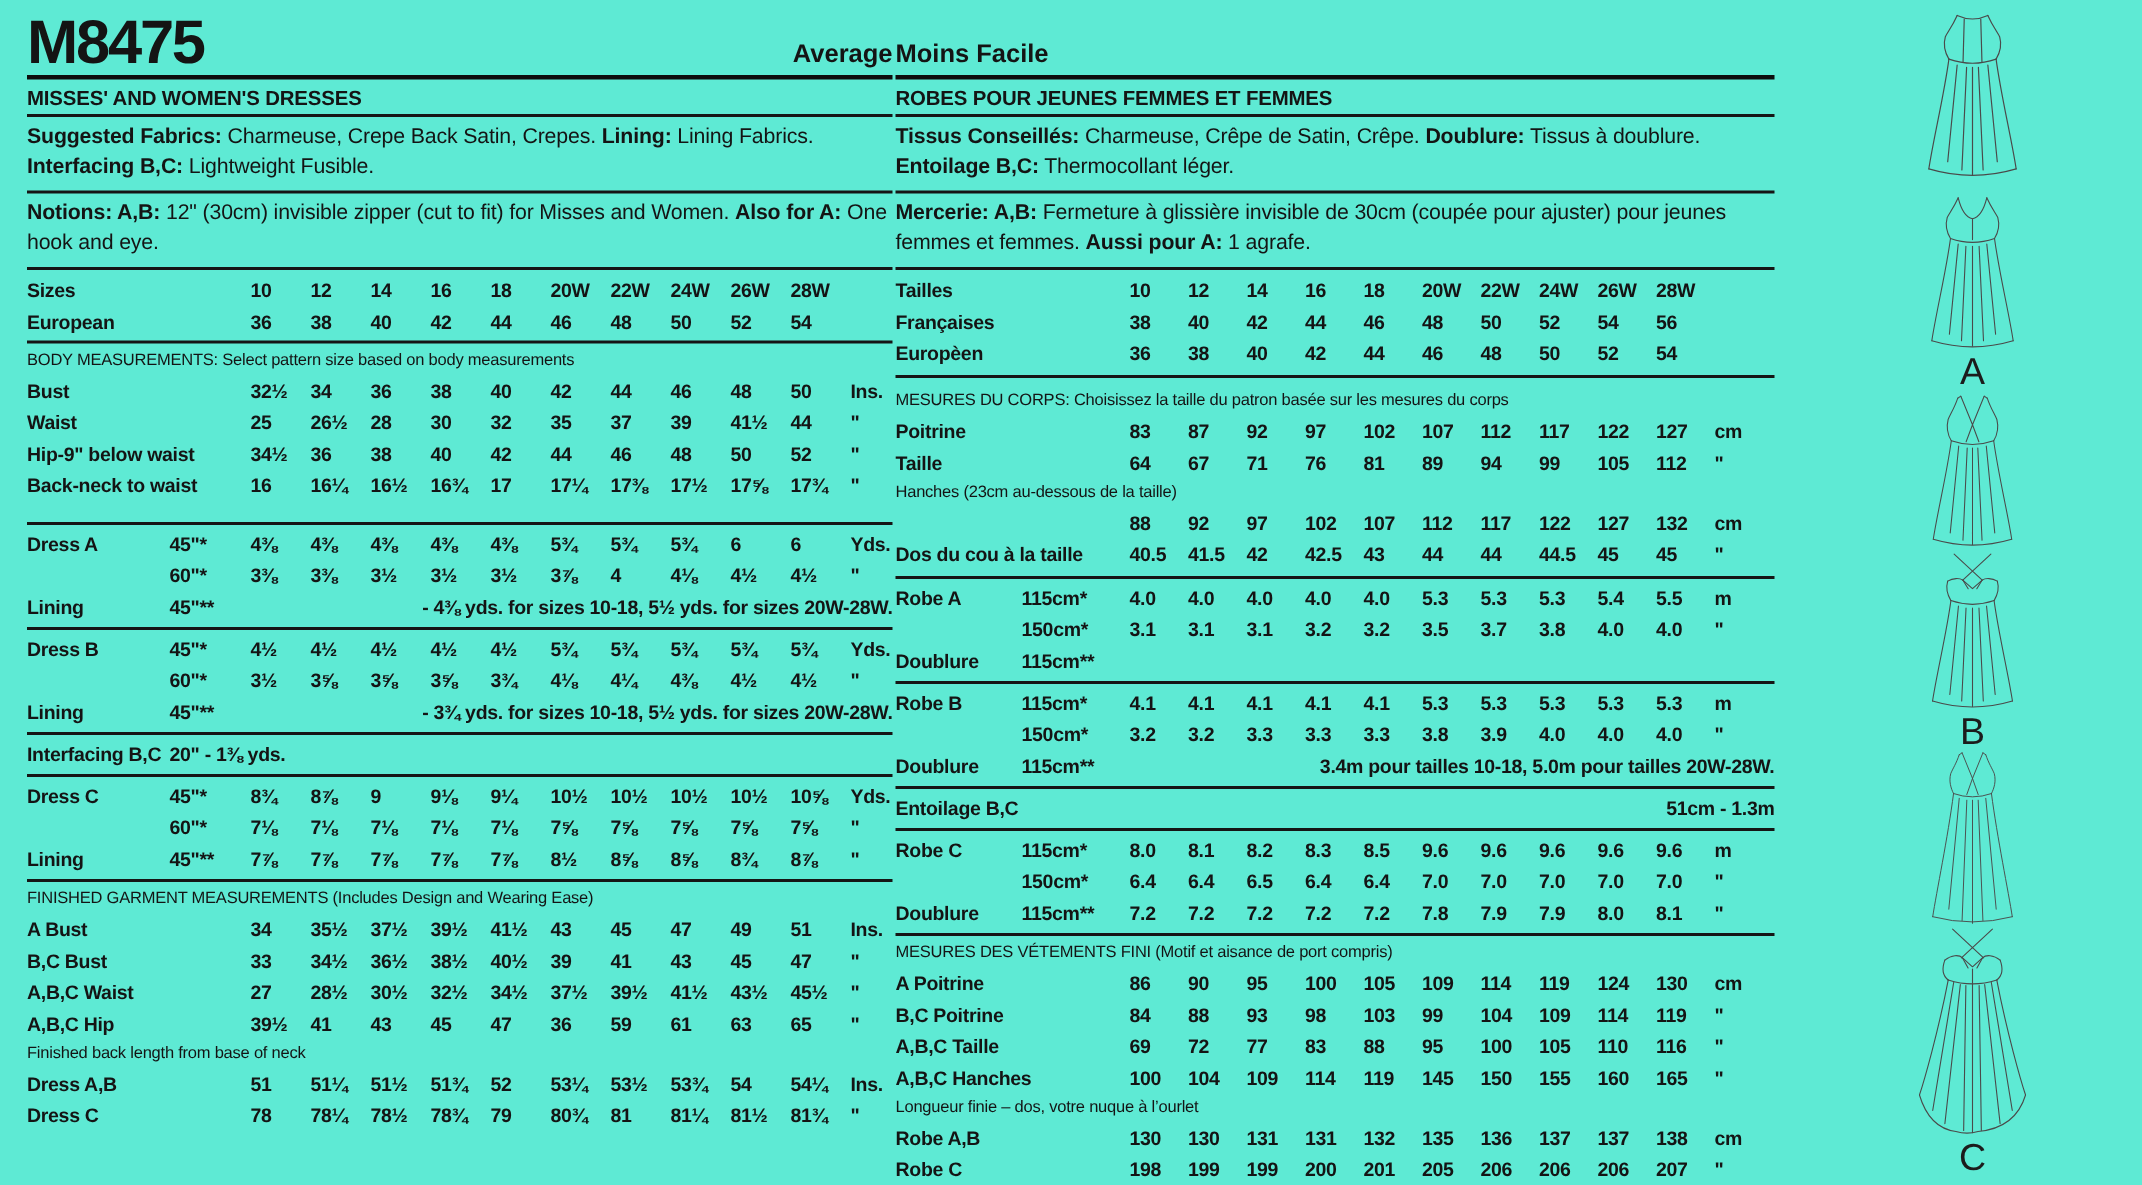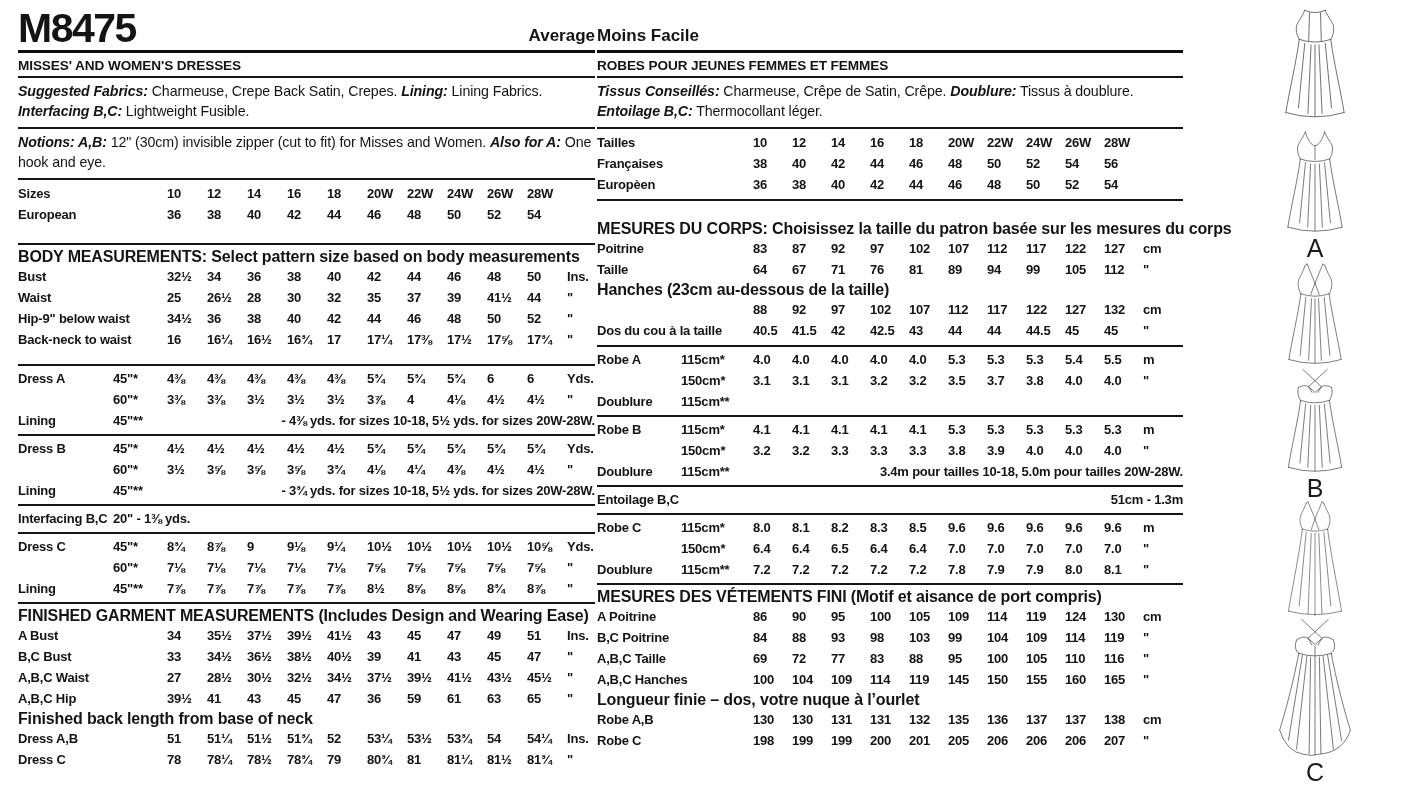--- a/index.html
+++ b/index.html
@@ -1,44 +1,44 @@
 <!DOCTYPE html>
 <html><head>
 <meta charset="utf-8">
 <style>
   html,body{margin:0;padding:0;background:#e8e8e8;}
-  .page{position:relative;width:1428px;height:790px;background:#ffffff;color:#141414;
+  .page{position:relative;width:1428px;height:790px;background:#5eead4;color:#141414;
         font-family:"Liberation Sans","DejaVu Sans",sans-serif;overflow:hidden;}
   .col{position:absolute;top:6px;}
   .col-left{left:18px;width:577px;--cols:95px 54px repeat(10,40px) 1fr;}
   .col-right{left:597px;width:586px;--cols:84px 72px repeat(10,39px) 1fr;}
 
   .masthead{display:flex;justify-content:space-between;align-items:flex-end;
             padding-bottom:2px;border-bottom:3px solid #0d0d0d;min-height:42px;}
   .brand{font-size:41px;font-weight:800;letter-spacing:-1.5px;line-height:0.95;}
   .difficulty{font-size:17px;font-weight:700;padding-bottom:2px;}
 
   .sec{border-bottom:2.2px solid #151515;}
   .sec-title{font-size:13.6px;font-weight:700;padding:5px 0 3px;letter-spacing:-0.1px;}
   .para{font-size:14.2px;line-height:1.4;padding:4px 0 5px;letter-spacing:-0.1px;}
-  .para .b{font-weight:700;font-style:italic;}
+  .para .b{font-weight:700;}
 
   .tbl{padding:3px 0 3px;}
   .row{display:grid;grid-template-columns:var(--cols);height:21px;line-height:21px;
        font-size:13px;font-weight:700;letter-spacing:-0.2px;}
   .row span{display:block;}
   .c-label,.c-spec,.c-val,.c-unit,.c-text{white-space:nowrap;}
   .c-text{grid-column:3/-1;text-align:right;}
-  .row-full{font-size:16px;font-weight:700;height:19px;line-height:19px;
+  .row-full{font-size:11px;font-weight:400;height:19px;line-height:19px;
             letter-spacing:-0.15px;white-space:nowrap;}
 
-  .pad-sizes{padding:3px 0 18px;}
+  .pad-sizes{padding:3px 0 2px;}
   .pad-sizes-fr{padding:3px 0 4px;}
   .pad-body{padding:2px 0 14px;}
-  .pad-body-fr{padding:18px 0 4px;}
+  .pad-body-fr{padding:6px 0 4px;}
   .pad-yardage{padding:2px 0 3px;}
   .pad-last{padding:2px 0 0;border-bottom:none;}
 
   .illos{position:absolute;left:1240px;top:0;width:150px;height:790px;}
   .illo{position:absolute;left:0;width:150px;display:flex;justify-content:center;}
   .illo svg{stroke:#4a4a4a;stroke-width:1;fill:none;stroke-linecap:round;stroke-linejoin:round;}
   .view-label{position:absolute;left:0;width:150px;text-align:center;
               font-size:25px;font-weight:400;color:#1c1c1c;}
 </style>
 </head>
@@ -372,20 +372,21 @@
         </div>
       </div>
   </div>
 
   <div class="col col-right">
     <div class="masthead">
       <div class="difficulty">Moins Facile</div>
     </div>
     <div class="sec sec-title">ROBES POUR JEUNES FEMMES ET FEMMES</div>
     <div class="sec para"><span class="b">Tissus Conseillés:</span><span> Charmeuse, Crêpe de Satin, Crêpe. </span><span class="b">Doublure:</span><span> Tissus à doublure. </span><span class="b">Entoilage B,C:</span><span> Thermocollant léger.</span></div>
+    <div class="sec para"><span class="b">Mercerie: A,B:</span><span> Fermeture à glissière invisible de 30cm (coupée pour ajuster) pour jeunes femmes et femmes. </span><span class="b">Aussi pour A:</span><span> 1 agrafe.</span></div>
     <div class="sec tbl pad-sizes-fr">
         <div class="row">
           <span class="c-label">Tailles</span>
           <span class="c-spec"></span>
           <span class="c-val">10</span>
           <span class="c-val">12</span>
           <span class="c-val">14</span>
           <span class="c-val">16</span>
           <span class="c-val">18</span>
           <span class="c-val">20W</span>

